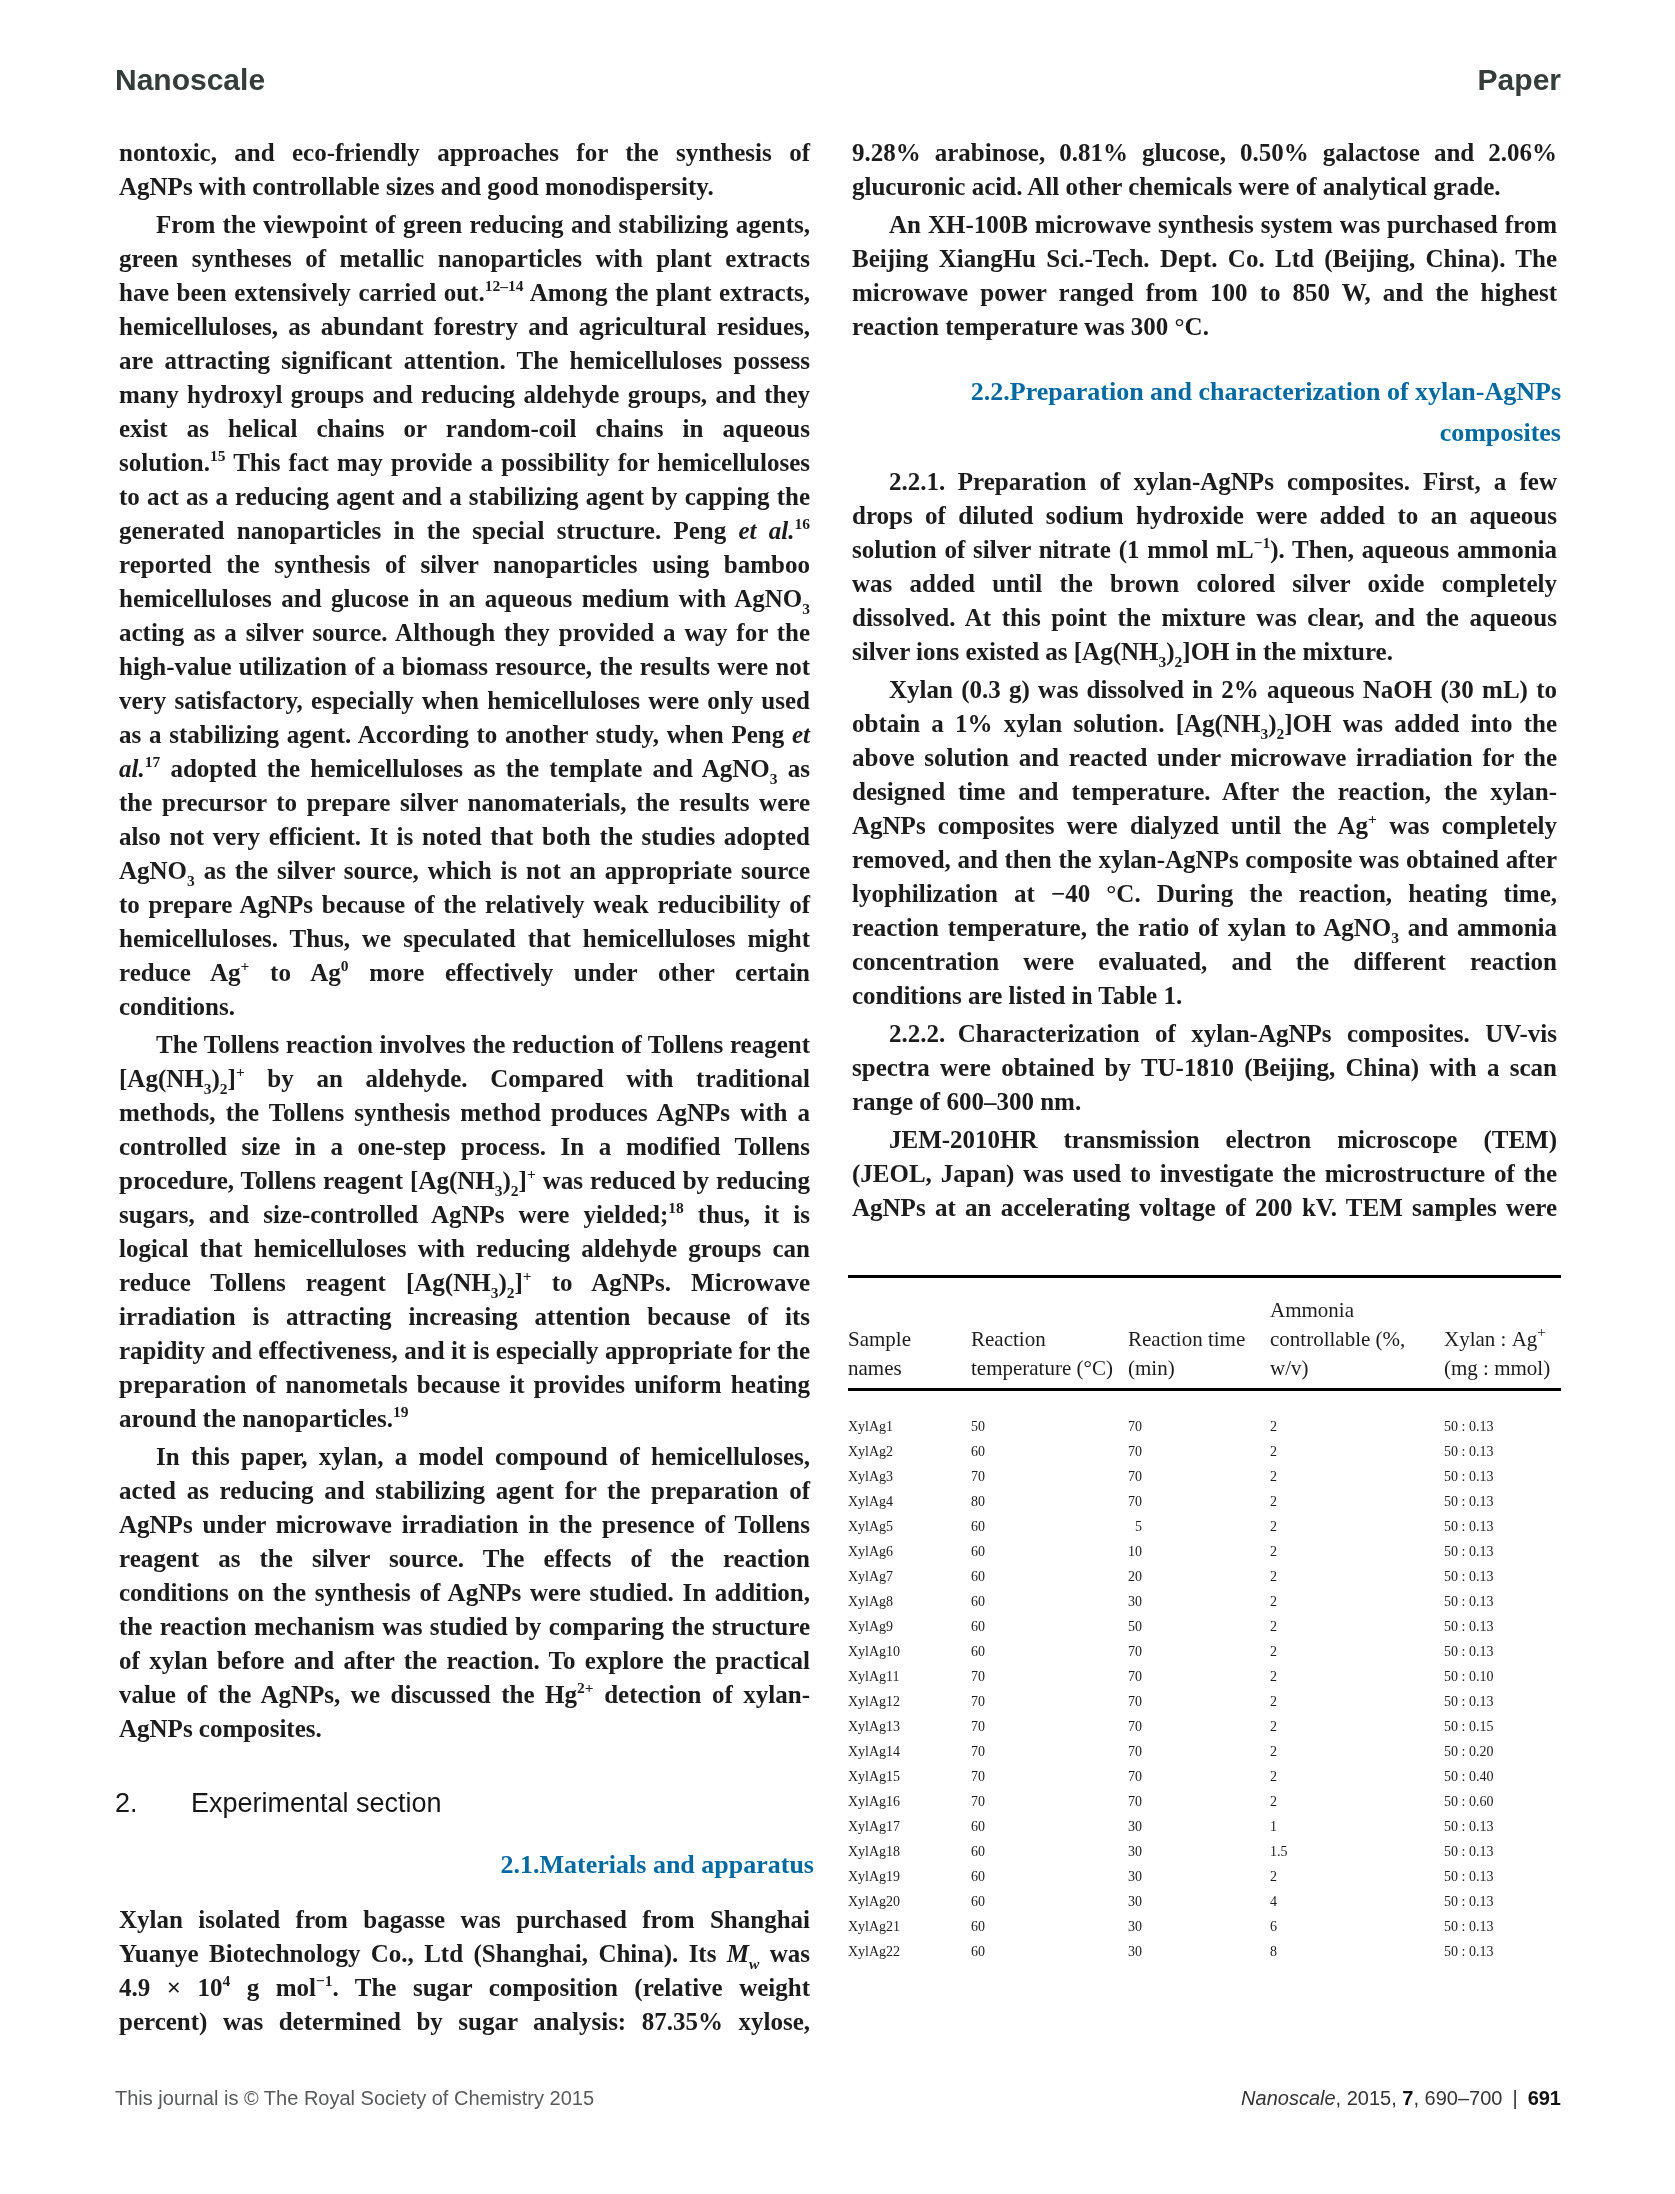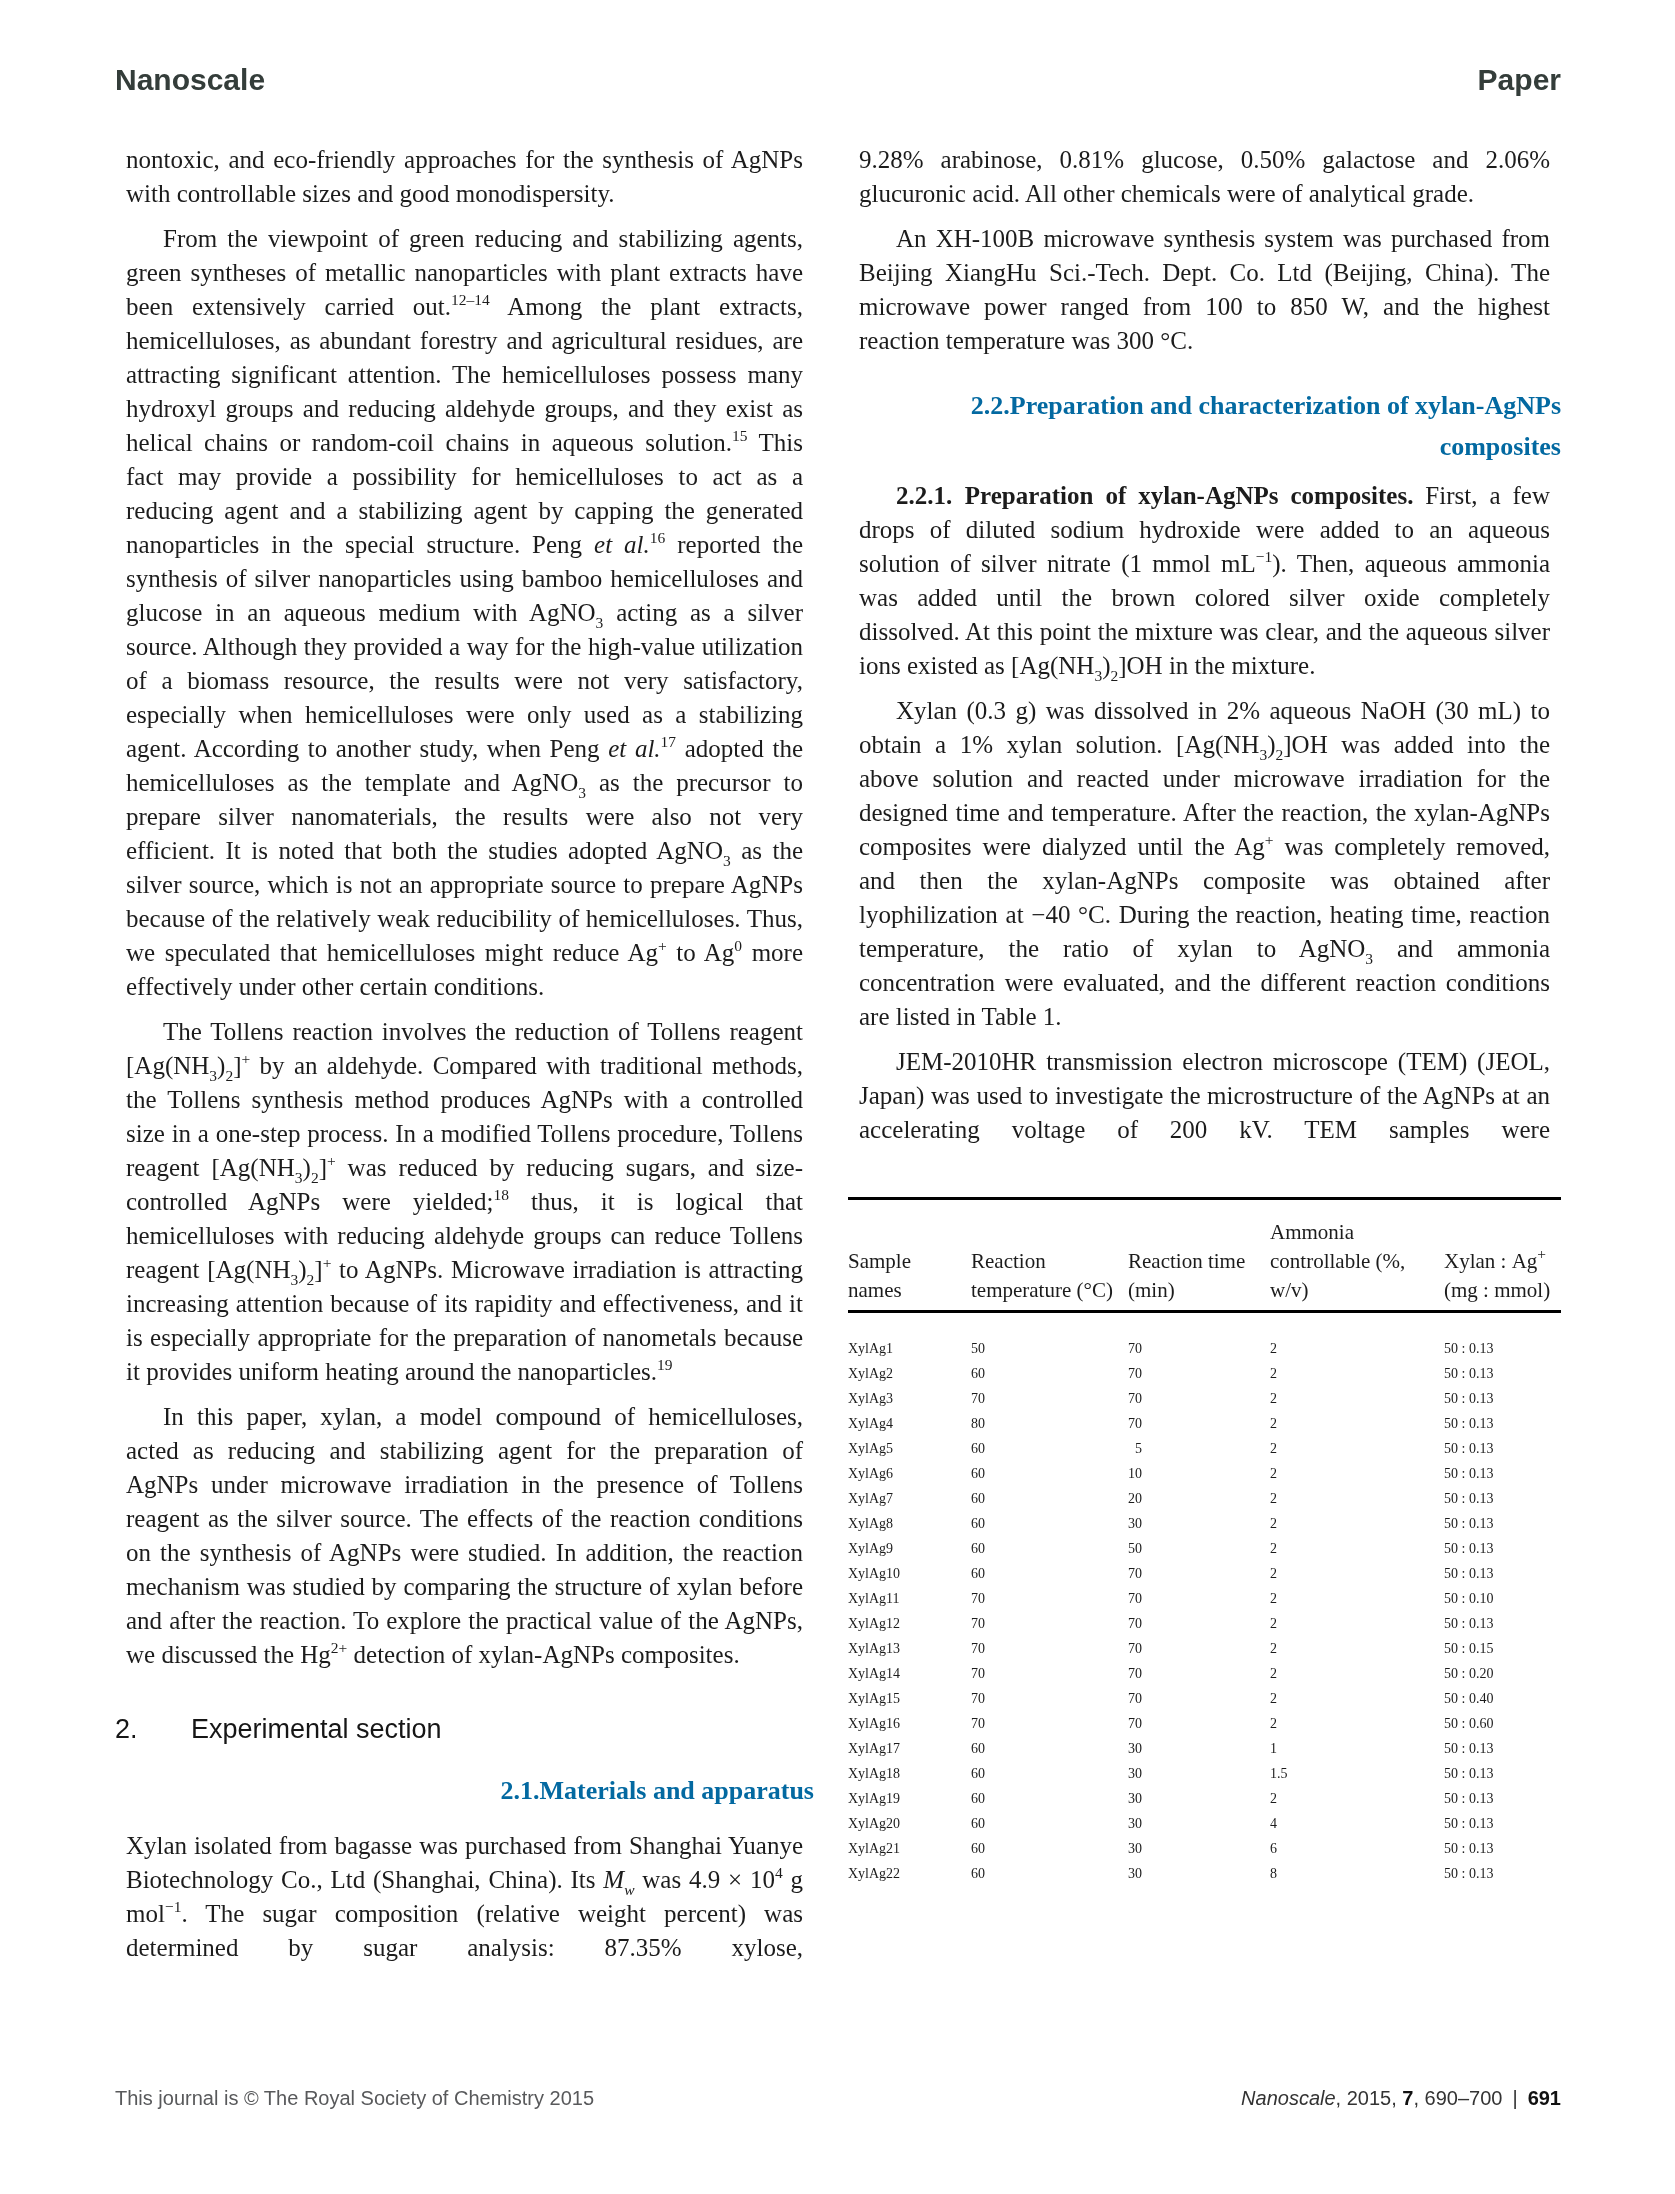--- a/index.html
+++ b/index.html
@@ -17,24 +17,25 @@
     font-family:"Liberation Sans",sans-serif;
     font-weight:bold;font-size:30px;color:#343d3a;
   }
   .columns{
     position:absolute;top:132px;left:115px;width:1446px;
     display:flex;gap:34px;
   }
   .col-left{width:699px;}
   .col-right{width:713px;}
   p.body{
-    margin:11px;
+    margin:4px;
     font-size:25px;line-height:34px;
     text-align:justify;
     text-indent:37px;
+    font-weight:bold;
   }
   p.noindent{text-indent:0;}
   p.flushlast{text-align-last:justify;}
   sup{font-size:15.5px;line-height:0;position:relative;top:-0.7px;vertical-align:super;}
   sub{font-size:15.5px;line-height:0;position:relative;top:1.4px;vertical-align:sub;}
   h1.sec{
     font-family:"Liberation Sans",sans-serif;
     font-weight:400;font-size:27px;color:#161616;
     margin:36px 0 20px 0;line-height:42px;
   }
@@ -106,20 +107,21 @@
       <h2 class="sub"><span class="subnum">2.1.</span><span>Materials and apparatus</span></h2>
       <p class="body noindent flushlast">Xylan isolated from bagasse was purchased from Shanghai Yuanye Biotechnology Co., Ltd (Shanghai, China). Its <i>M</i><i><sub>w</sub></i> was 4.9 × 10<sup>4</sup> g mol<sup>−1</sup>. The sugar composition (relative weight percent) was determined by sugar analysis: 87.35% xylose,</p>
     </div>
 
     <div class="col-right">
       <p class="body noindent">9.28% arabinose, 0.81% glucose, 0.50% galactose and 2.06% glucuronic acid. All other chemicals were of analytical grade.</p>
       <p class="body">An XH-100B microwave synthesis system was purchased from Beijing XiangHu Sci.-Tech. Dept. Co. Ltd (Beijing, China). The microwave power ranged from 100 to 850 W, and the highest reaction temperature was 300 °C.</p>
       <h2 class="sub right"><span class="subnum">2.2.</span><span>Preparation and characterization of xylan-AgNPs composites</span></h2>
       <p class="body"><b>2.2.1. Preparation of xylan-AgNPs composites.</b> First, a few drops of diluted sodium hydroxide were added to an aqueous solution of silver nitrate (1 mmol mL<sup>−1</sup>). Then, aqueous ammonia was added until the brown colored silver oxide completely dissolved. At this point the mixture was clear, and the aqueous silver ions existed as [Ag(NH<sub>3</sub>)<sub>2</sub>]OH in the mixture.</p>
       <p class="body">Xylan (0.3 g) was dissolved in 2% aqueous NaOH (30 mL) to obtain a 1% xylan solution. [Ag(NH<sub>3</sub>)<sub>2</sub>]OH was added into the above solution and reacted under microwave irradiation for the designed time and temperature. After the reaction, the xylan-AgNPs composites were dialyzed until the Ag<sup>+</sup> was completely removed, and then the xylan-AgNPs composite was obtained after lyophilization at −40 °C. During the reaction, heating time, reaction temperature, the ratio of xylan to AgNO<sub>3</sub> and ammonia concentration were evaluated, and the different reaction conditions are listed in Table 1.</p>
+      <p class="body"><b>2.2.2. Characterization of xylan-AgNPs composites.</b> UV-vis spectra were obtained by TU-1810 (Beijing, China) with a scan range of 600–300 nm.</p>
       <p class="body flushlast">JEM-2010HR transmission electron microscope (TEM) (JEOL, Japan) was used to investigate the microstructure of the AgNPs at an accelerating voltage of 200 kV. TEM samples were</p>
 
       <div class="tablewrap">
         <div class="trule top"></div>
         <div class="thead">
           <div class="hcell">Sample names</div>
           <div class="hcell">Reaction temperature (°C)</div>
           <div class="hcell">Reaction time (min)</div>
           <div class="hcell">Ammonia controllable (%, w/v)</div>
           <div class="hcell">Xylan&nbsp;:&nbsp;Ag<sup>+</sup> (mg&nbsp;:&nbsp;mmol)</div>

